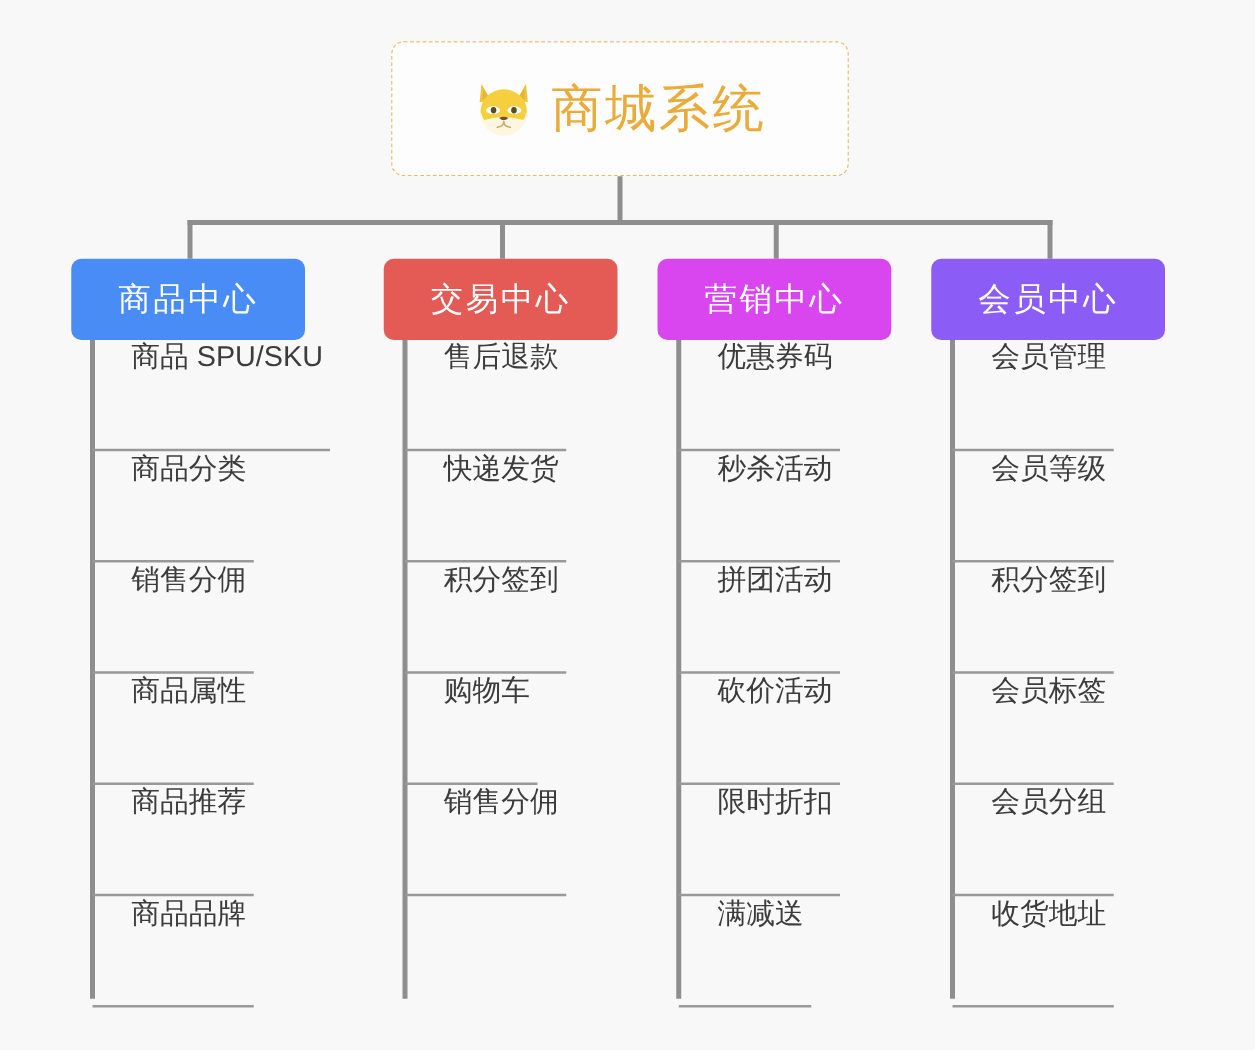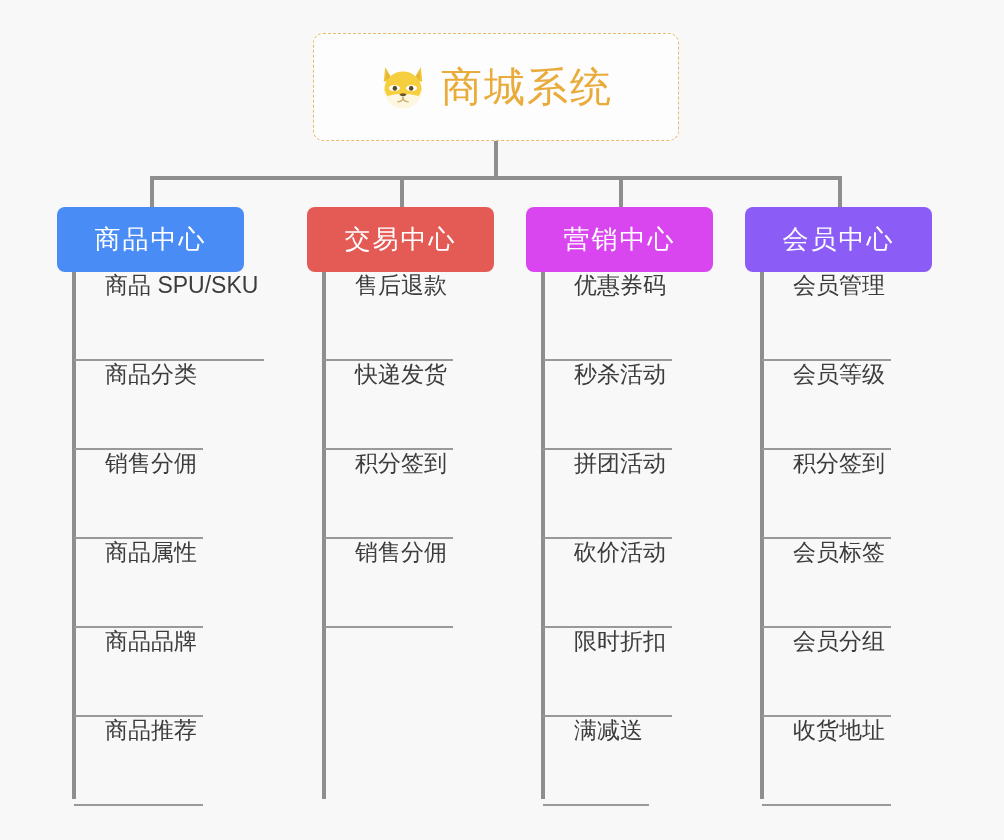--- a/index.html
+++ b/index.html
@@ -153,42 +153,45 @@
       <div class="item">
           <span class="item-label">商品分类</span>
         </div>
       <div class="item">
           <span class="item-label">销售分佣</span>
         </div>
       <div class="item">
           <span class="item-label">商品属性</span>
         </div>
       <div class="item">
+          <span class="item-label">商品推荐</span>
+        </div>
+      <div class="item">
           <span class="item-label">商品品牌</span>
-        </div>
-      <div class="item">
-          <span class="item-label">商品推荐</span>
         </div>
     </div>
   </div>
 
   <div class="column" style="left:307px;">
     <div class="col-header" style="background:#e45a55;">交易中心</div>
     <div class="col-spine"></div>
     <div class="items">
       <div class="item">
           <span class="item-label">售后退款</span>
         </div>
       <div class="item">
           <span class="item-label">快递发货</span>
         </div>
       <div class="item">
           <span class="item-label">积分签到</span>
         </div>
       <div class="item">
+          <span class="item-label">购物车</span>
+        </div>
+      <div class="item">
           <span class="item-label">销售分佣</span>
         </div>
     </div>
   </div>
 
   <div class="column" style="left:526px;">
     <div class="col-header" style="background:#d946ef;">营销中心</div>
     <div class="col-spine"></div>
     <div class="items">
       <div class="item">

